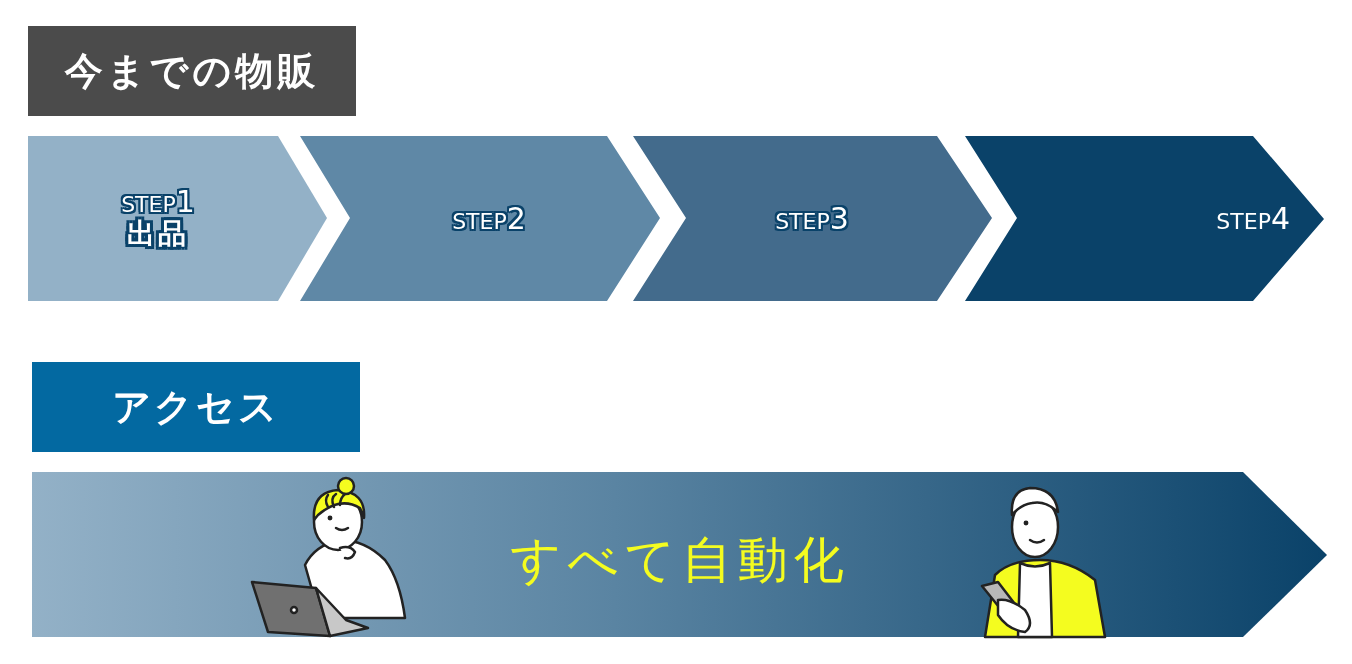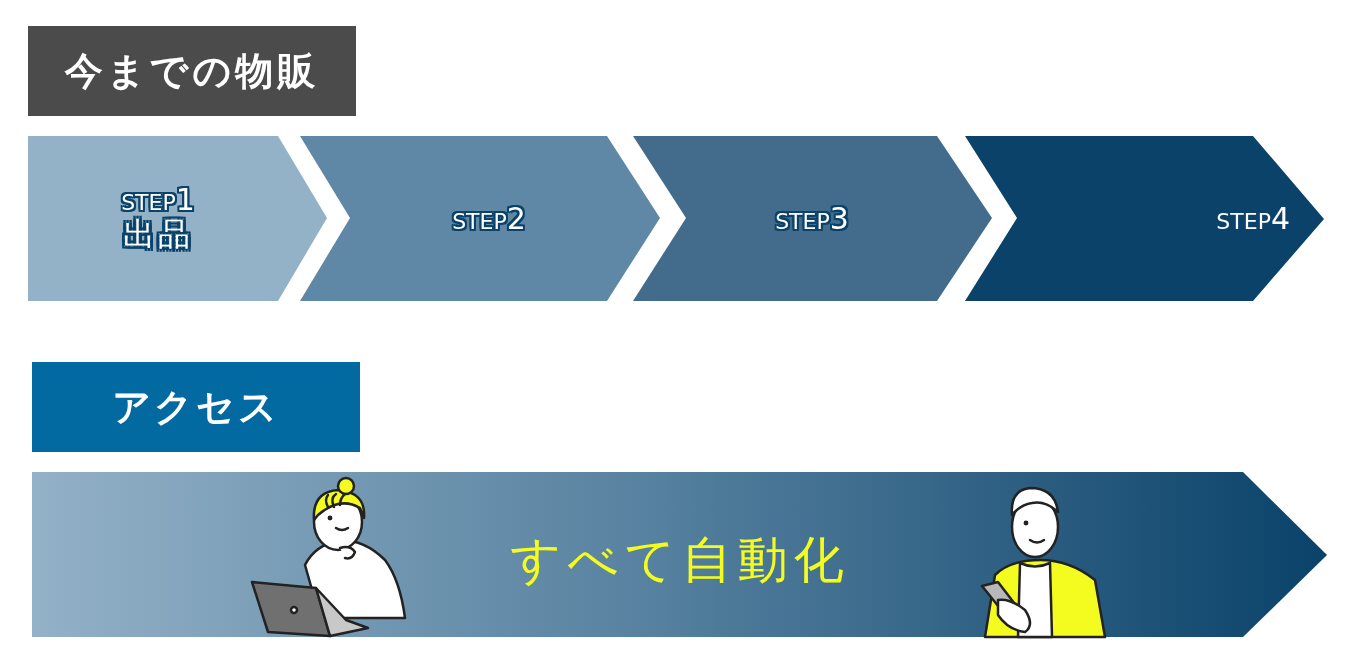--- a/index.html
+++ b/index.html
@@ -11,21 +11,21 @@
                     font-size: 38px; letter-spacing: 4px; }
     #after-label { left: 32px; top: 362px; width: 328px; height: 90px; background: #0369a1;
                    font-size: 38px; letter-spacing: 3px; }
     svg.shapes { position: absolute; left: 0; top: 0; }
     .step { position: absolute; top: 136px; height: 165px; display: flex; flex-direction: column;
             align-items: center; justify-content: center; color: #ffffff; }
     .step .step-tag { font-size: 22px; font-weight: normal; line-height: 1;
       text-shadow: -2px -2px 0 #0a4269, 2px -2px 0 #0a4269, -2px 2px 0 #0a4269, 2px 2px 0 #0a4269,
                    0 2px 0 #0a4269, 0 -2px 0 #0a4269, 2px 0 0 #0a4269, -2px 0 0 #0a4269; }
     .step .step-tag .num { font-size: 30px; }
-    .step .step-title { font-size: 32px; font-weight: normal; letter-spacing: 3px; line-height: 1.1; margin-top: 2px;
+    .step .step-title { font-size: 28px; font-weight: bold; letter-spacing: 3px; line-height: 1.1; margin-top: 2px;
       text-shadow: -3px -3px 0 #0a4269, 3px -3px 0 #0a4269, -3px 3px 0 #0a4269, 3px 3px 0 #0a4269,
                    0 3px 0 #0a4269, 0 -3px 0 #0a4269, 3px 0 0 #0a4269, -3px 0 0 #0a4269; }
     .step.plain .step-tag, .step.plain .step-title { text-shadow: none; }
     #step-1 { left: 28px; width: 260px; }
     #step-2 { left: 330px; width: 318px; }
     #step-3 { left: 662px; width: 300px; }
     #step-4 { left: 1000px; width: 290px; align-items: flex-end; }
     #auto-text { position: absolute; left: 420px; top: 500px; width: 520px; height: 120px;
                  display: flex; align-items: center; justify-content: center;
                  color: #f4fc1f; font-size: 50px; font-weight: normal; letter-spacing: 6px; }

